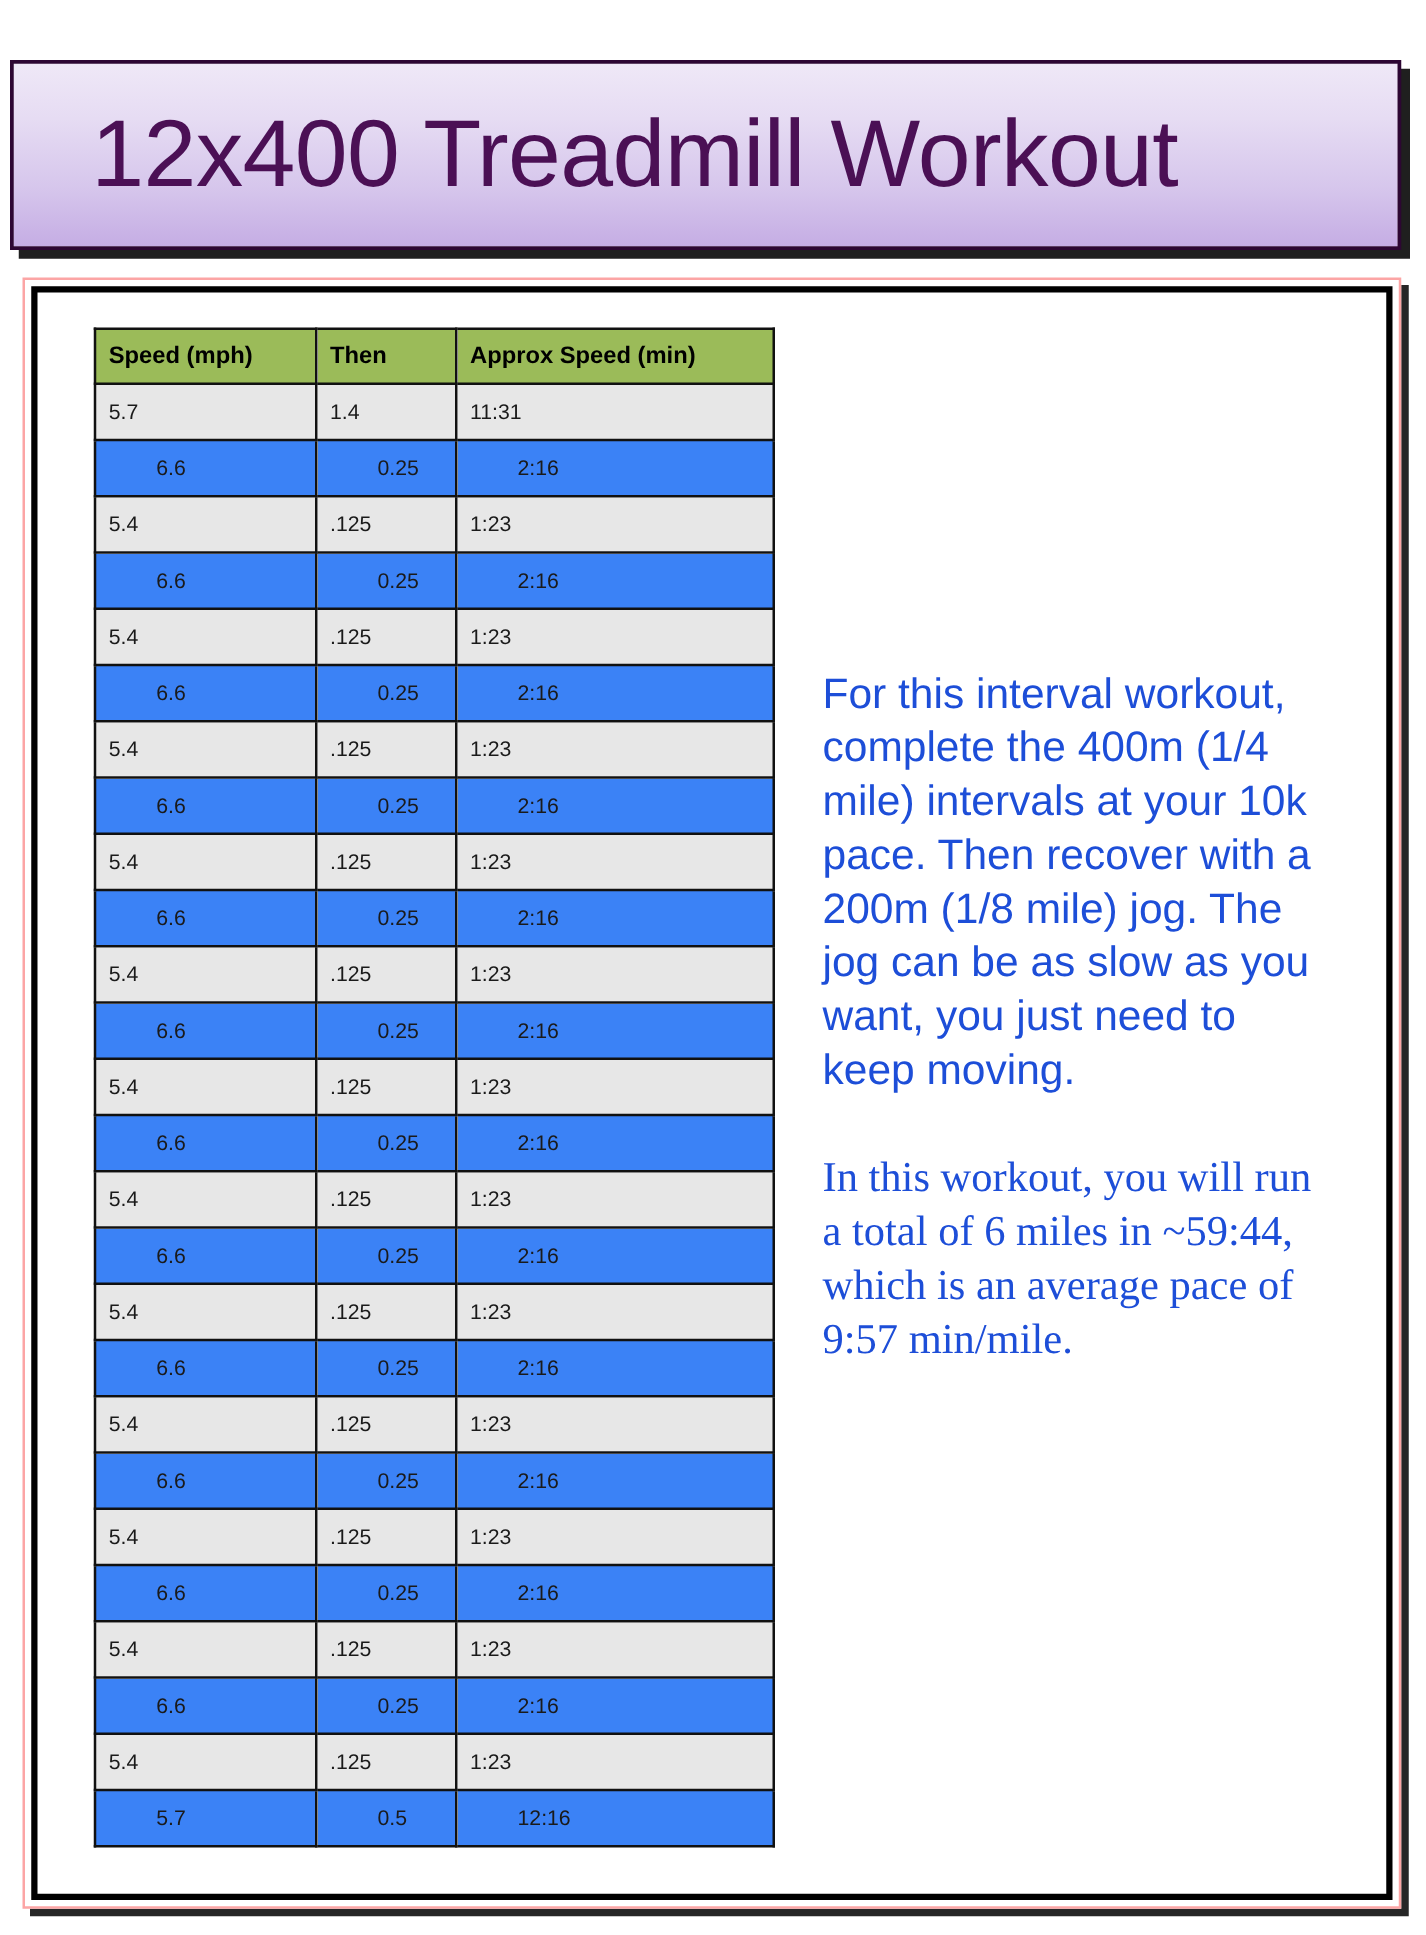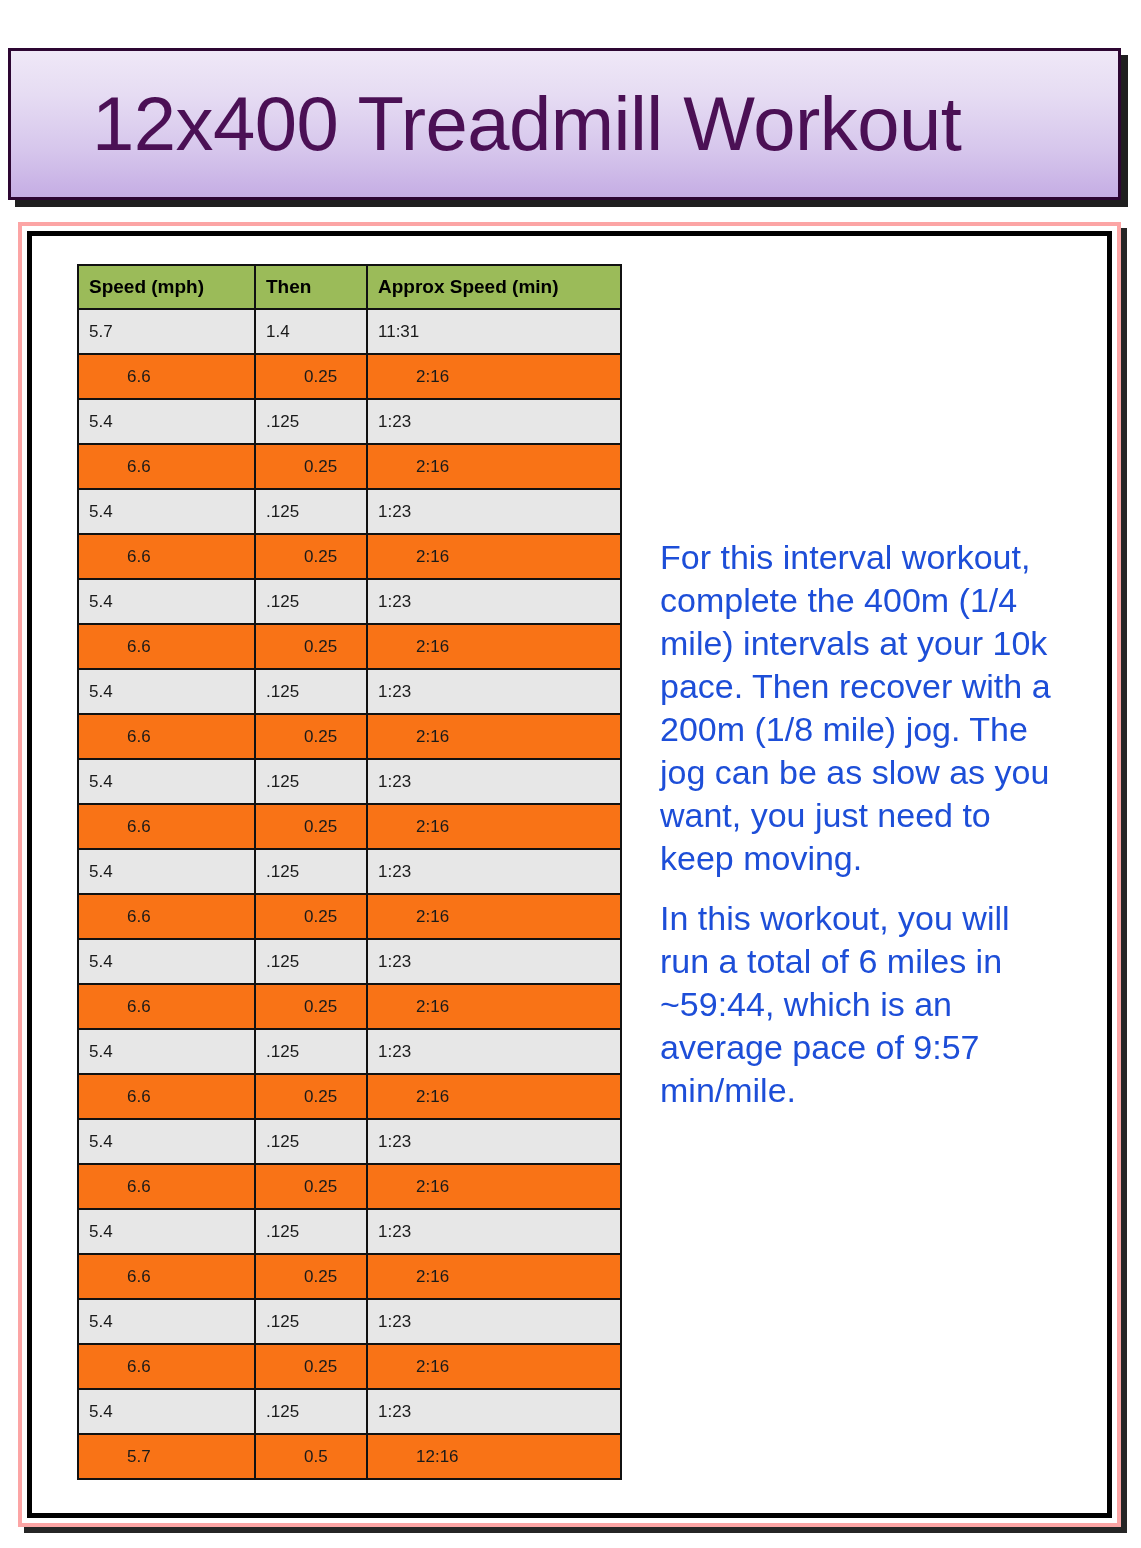--- a/index.html
+++ b/index.html
@@ -22,42 +22,41 @@
     top: 48px;
     width: 1113px;
     height: 152px;
     box-sizing: border-box;
     border: 3px solid #2d0633;
     background: linear-gradient(to bottom, #EFE8F7 0%, #E6DCF3 30%, #D6C6EC 68%, #C5ADE4 100%);
     box-shadow: 7px 7px 0 rgba(0,0,0,0.88);
     display: flex;
     align-items: center;
     overflow: hidden;
-    padding-left: 19px;
   }
   #title-text {
     font-family: "Liberation Sans", sans-serif;
     font-size: 76px;
     font-weight: 400;
     color: #4B1055;
     letter-spacing: -0.5px;
     padding-left: 62px;
     white-space: nowrap;
     line-height: 1;
   }
 
   
   #content-frame {
     position: absolute;
     left: 18px;
     top: 222px;
     width: 1103px;
     height: 1305px;
     box-sizing: border-box;
-    border: 4px solid #fca5a5;
+    border: 2px solid #fca5a5;
     background: #ffffff;
     box-shadow: 6px 6px 0 rgba(0,0,0,0.85);
   }
   #content-inner {
     position: absolute;
     left: 5px;
     top: 5px;
     right: 5px;
     bottom: 5px;
     box-sizing: border-box;
@@ -91,39 +90,40 @@
     background: #9BBB59;
     font-weight: bold;
     font-size: 19px;
     height: 42px;
     color: #000000;
   }
   #workout-table col.c-speed { width: 177px; }
   #workout-table col.c-miles { width: 112px; }
   #workout-table col.c-time  { width: 254px; }
   #workout-table tr.row-alt td { background: #E7E7E7; }
-  #workout-table tr.row-plain td { background: #f97316; padding-left: 48px; }
+  #workout-table tr.row-plain td { background: #3b82f6; padding-left: 48px; }
 
   
   #description {
     position: absolute;
     left: 628px;
     top: 300px;
     width: 398px;
   }
   #description p {
     margin: 0;
     font-family: "Liberation Sans", sans-serif;
     font-size: 34px;
     line-height: 43px;
     color: #1d4ed8;
     font-weight: 400;
   }
   #description p.gap-before {
-    margin-top: 17px;
+    margin-top: 43px;
+    font-family: Liberation Serif, serif;
   }
 </style>
 </head>
 <body>
 
 <div id="title-banner">
   <div id="title-text">12x400 Treadmill Workout</div>
 </div>
 
 <div id="content-frame">

